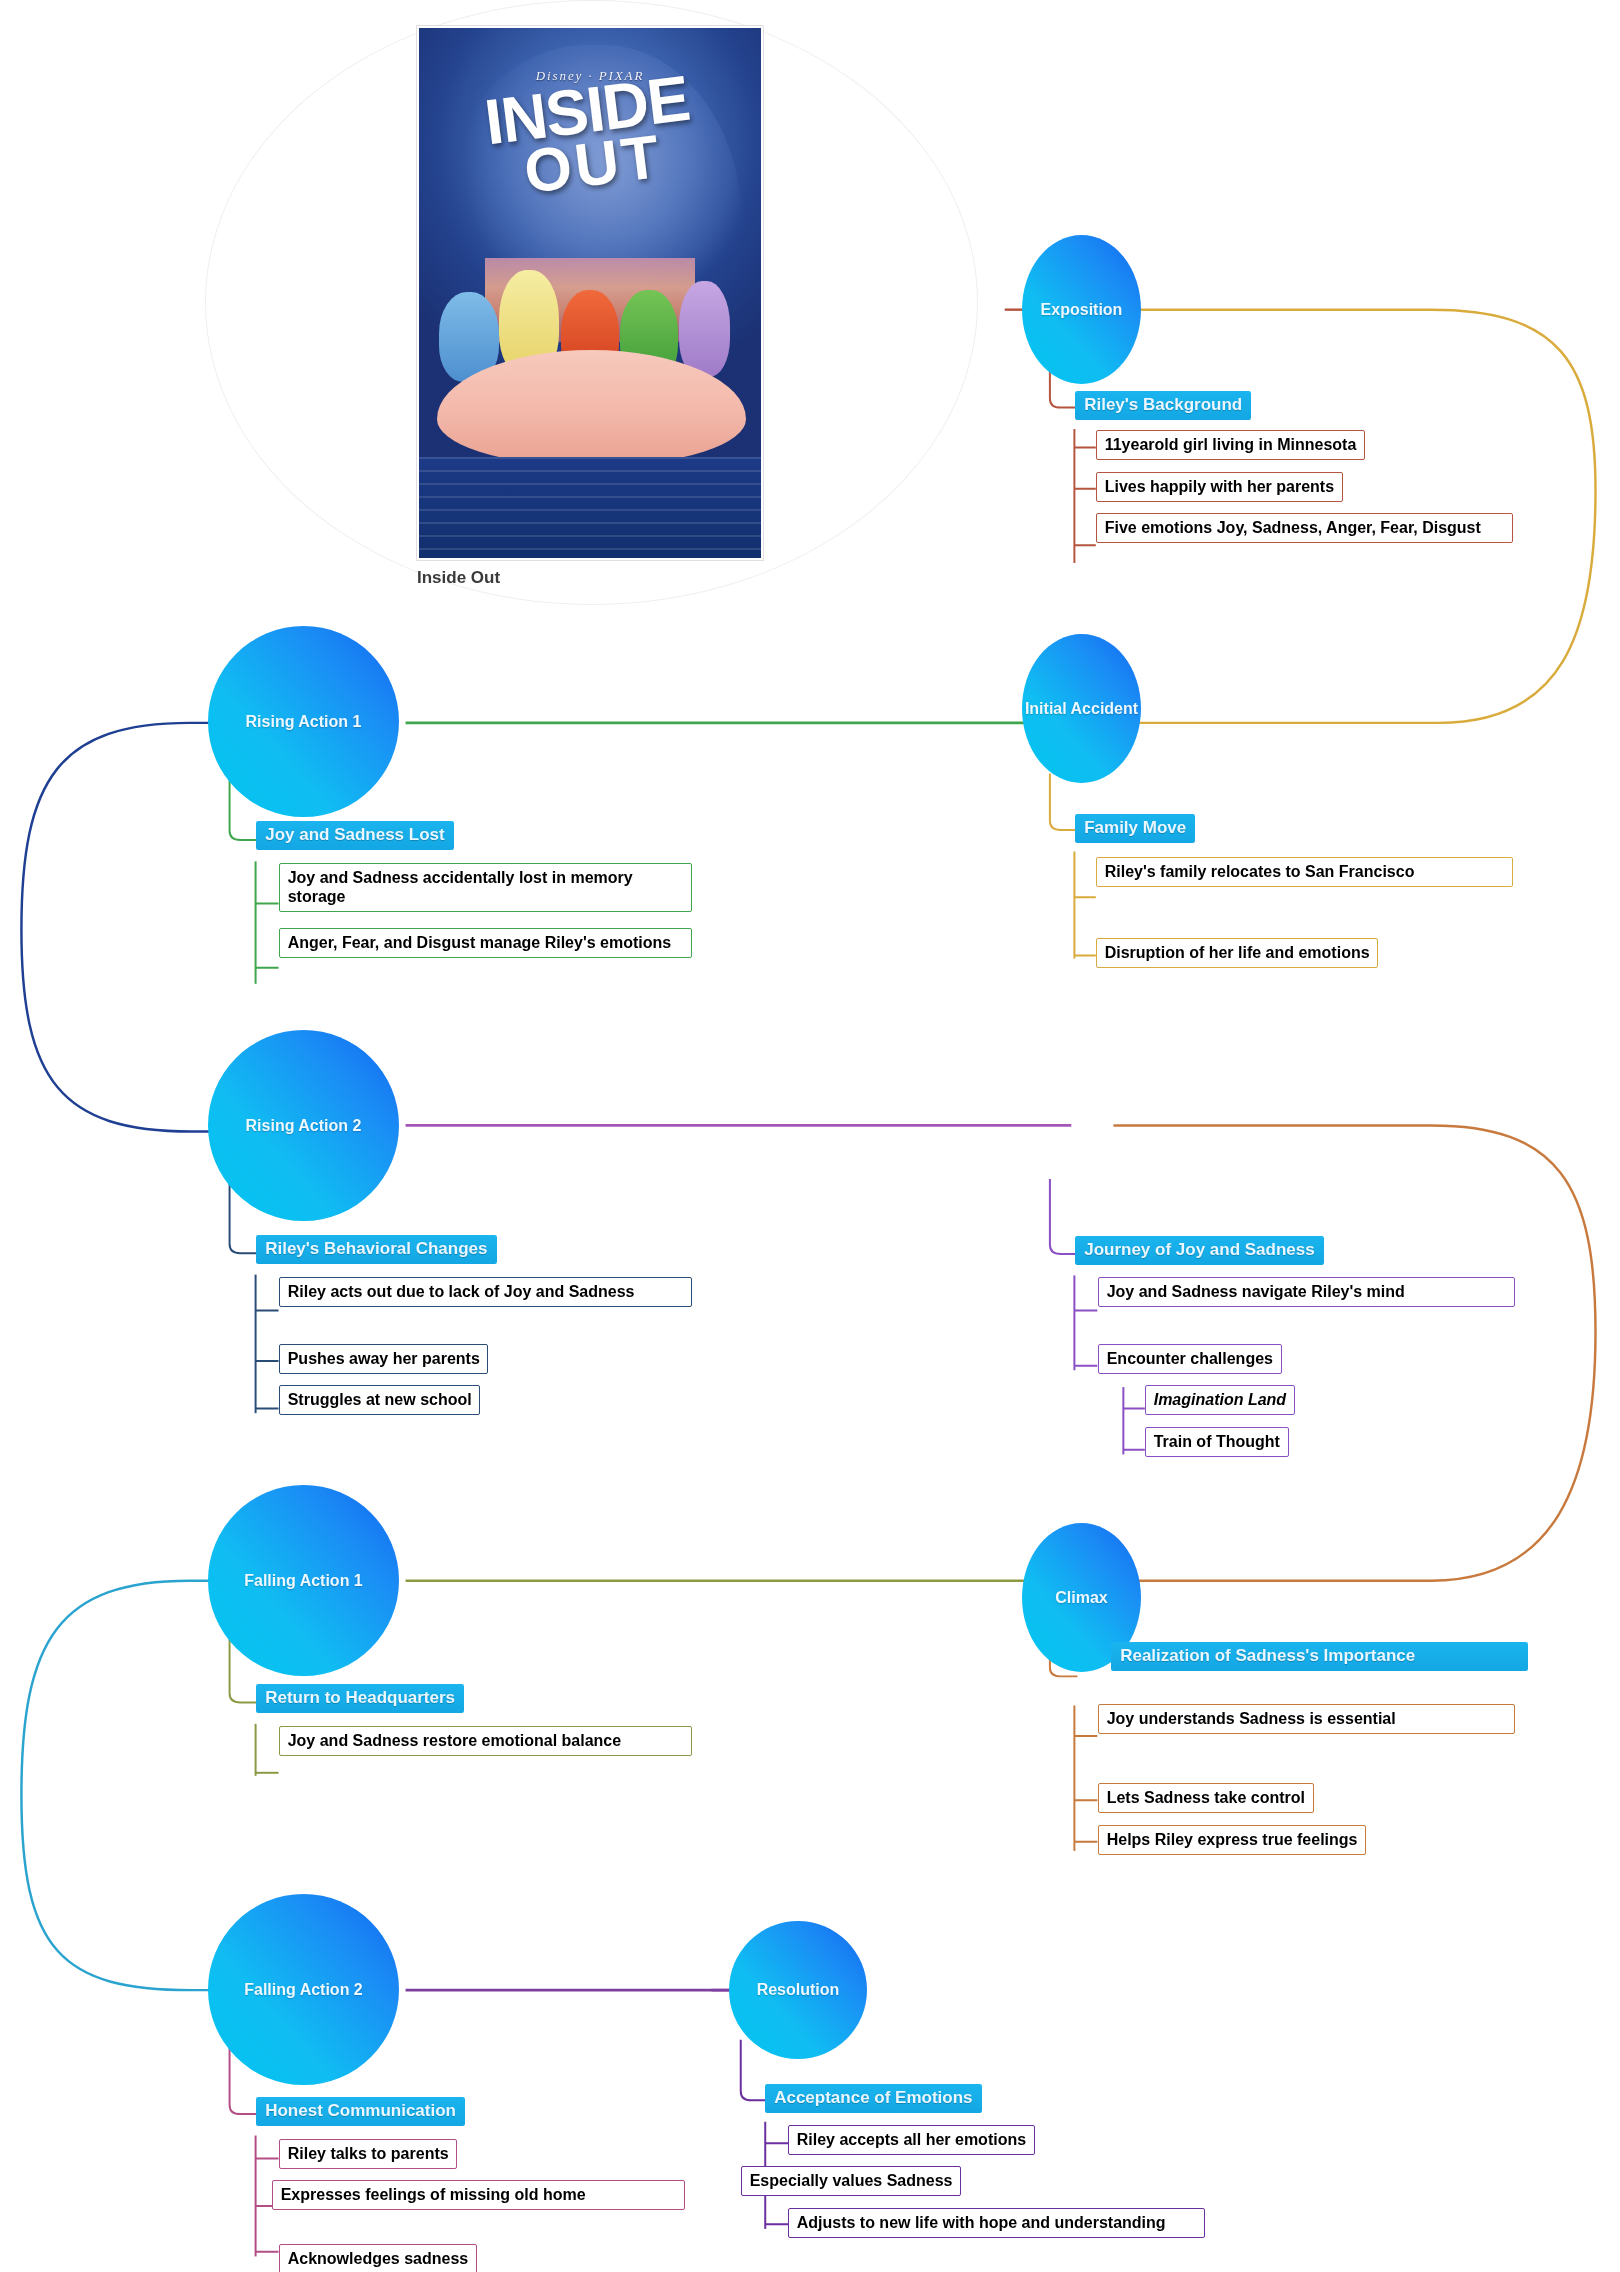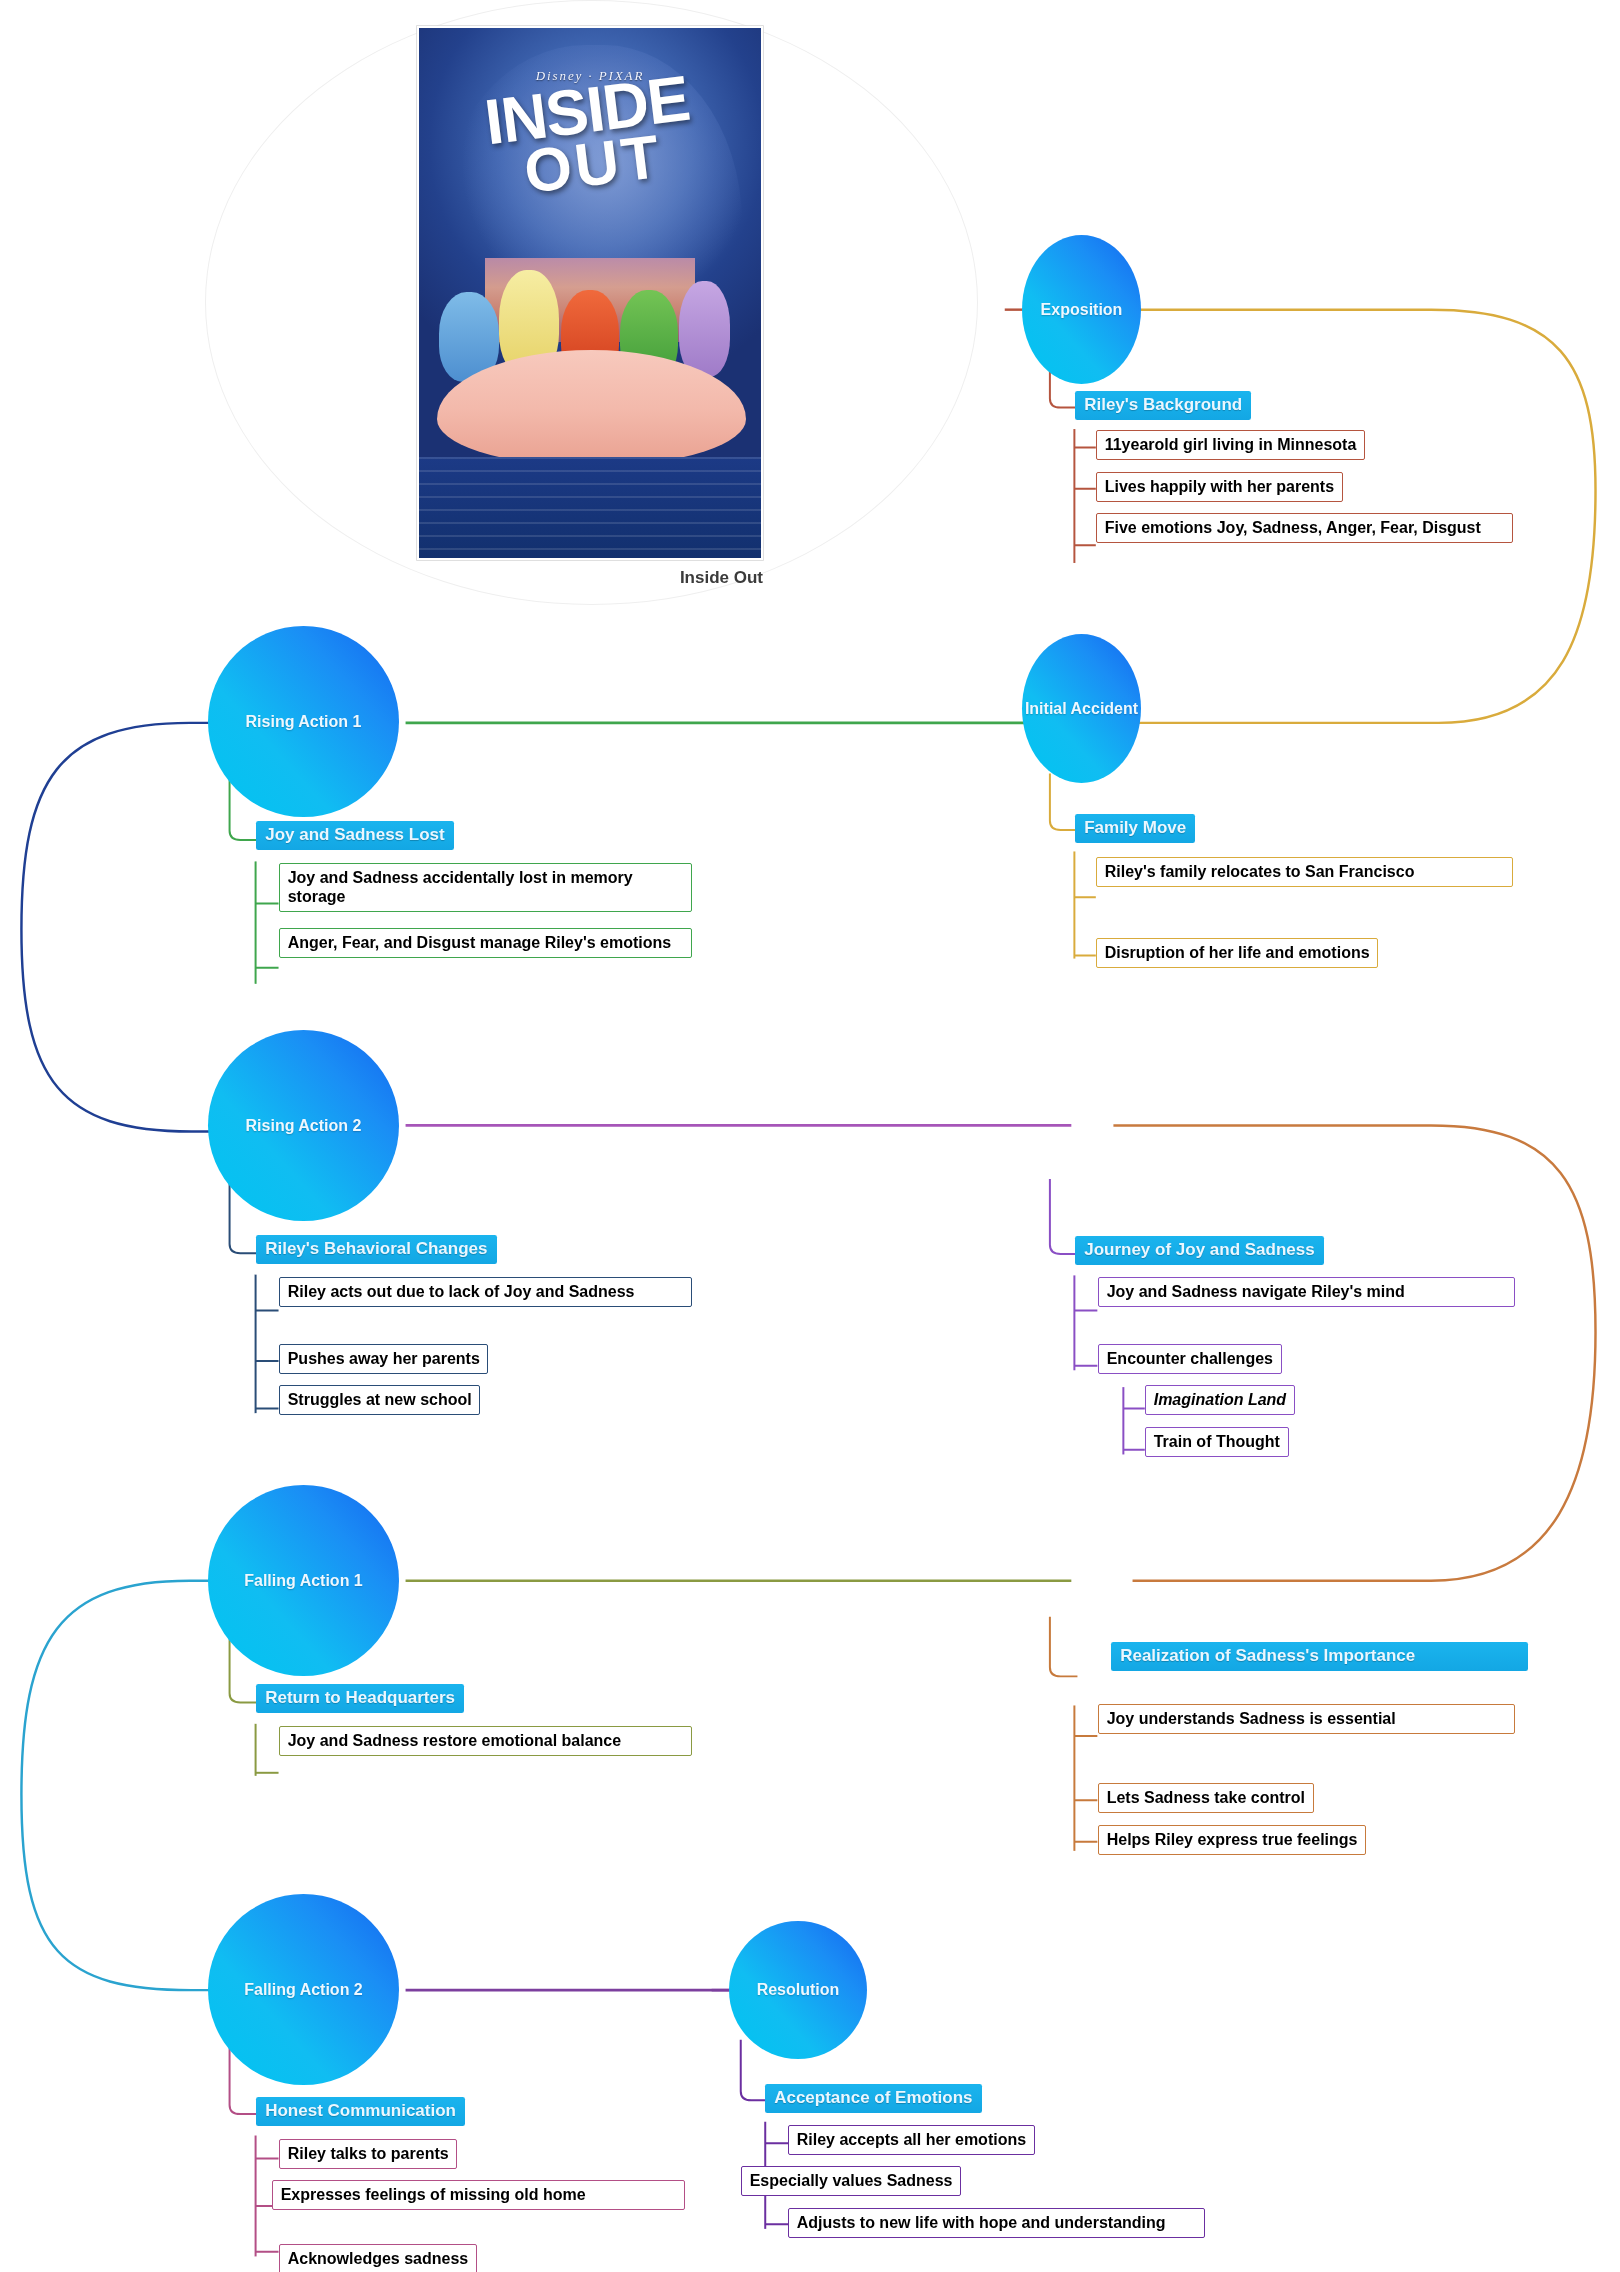--- a/index.html
+++ b/index.html
@@ -113,21 +113,21 @@
   .floor-rings {
     position: absolute; left: 0; right: 0; bottom: 0; height: 101px;
     background:
       repeating-linear-gradient(180deg, rgba(255,255,255,.12) 0 2.3px, rgba(255,255,255,0) 2.3px 13px),
       linear-gradient(180deg,#1c3a86,#12306e);
   }
   .central-label {
     position: absolute;
     left: 417px; top: 568px;
     width: 346px;
-    text-align: right;
+    text-align: left;
     font-size: 17px;
     font-weight: bold;
     color: #3b3b3b;
   }
 
   
   .node {
     position: absolute;
     border-radius: 50%;
     background: linear-gradient(48deg, #00c4f0 0%, #10bdf2 35%, #1a8ef5 72%, #1466f0 100%);
@@ -300,20 +300,23 @@
   <div class="leaf nowrap" style="left:279px; top:1385px; border-color:#2a4d77;">Struggles at new school</div>
 
   <div class="sub2" style="left:1075px; top:1236px;">
     <span>Journey of Joy and Sadness</span>
   </div>
   <div class="leaf" style="left:1098px; top:1277px; width:417px; border-color:#8a4fc4;">Joy and Sadness navigate Riley's mind</div>
   <div class="leaf nowrap" style="left:1098px; top:1344px; border-color:#8a4fc4;">Encounter challenges</div>
   <div class="leaf nowrap" style="left:1145px; top:1385px; border-color:#8a4fc4;font-style:italic;">Imagination Land</div>
   <div class="leaf nowrap" style="left:1145px; top:1427px; border-color:#8a4fc4;">Train of Thought</div>
 
+  <div class="node" style="left:1022px; top:1523px; width:119px; height:149px;">
+    <span>Climax</span>
+  </div>
   <div class="sub2 wrap" style="left:1075px; top:1642px; width:417px;">
     <span>Realization of Sadness's Importance</span>
   </div>
   <div class="leaf" style="left:1098px; top:1704px; width:417px; border-color:#c77a3c;">Joy understands Sadness is essential</div>
   <div class="leaf nowrap" style="left:1098px; top:1783px; border-color:#c77a3c;">Lets Sadness take control</div>
   <div class="leaf nowrap" style="left:1098px; top:1825px; border-color:#c77a3c;">Helps Riley express true feelings</div>
 
   <div class="node" style="left:208px; top:1485px; width:191px; height:191px;">
     <span>Falling Action 1</span>
   </div>

